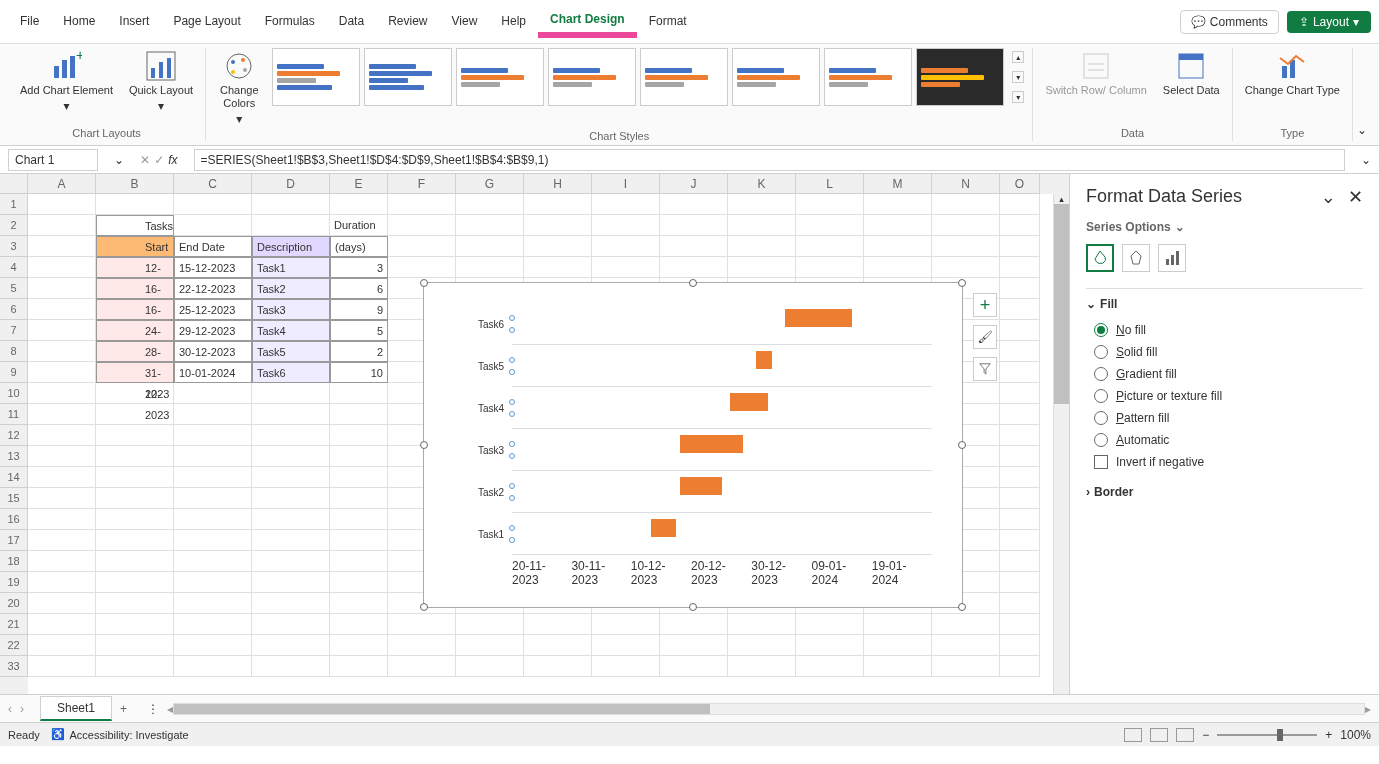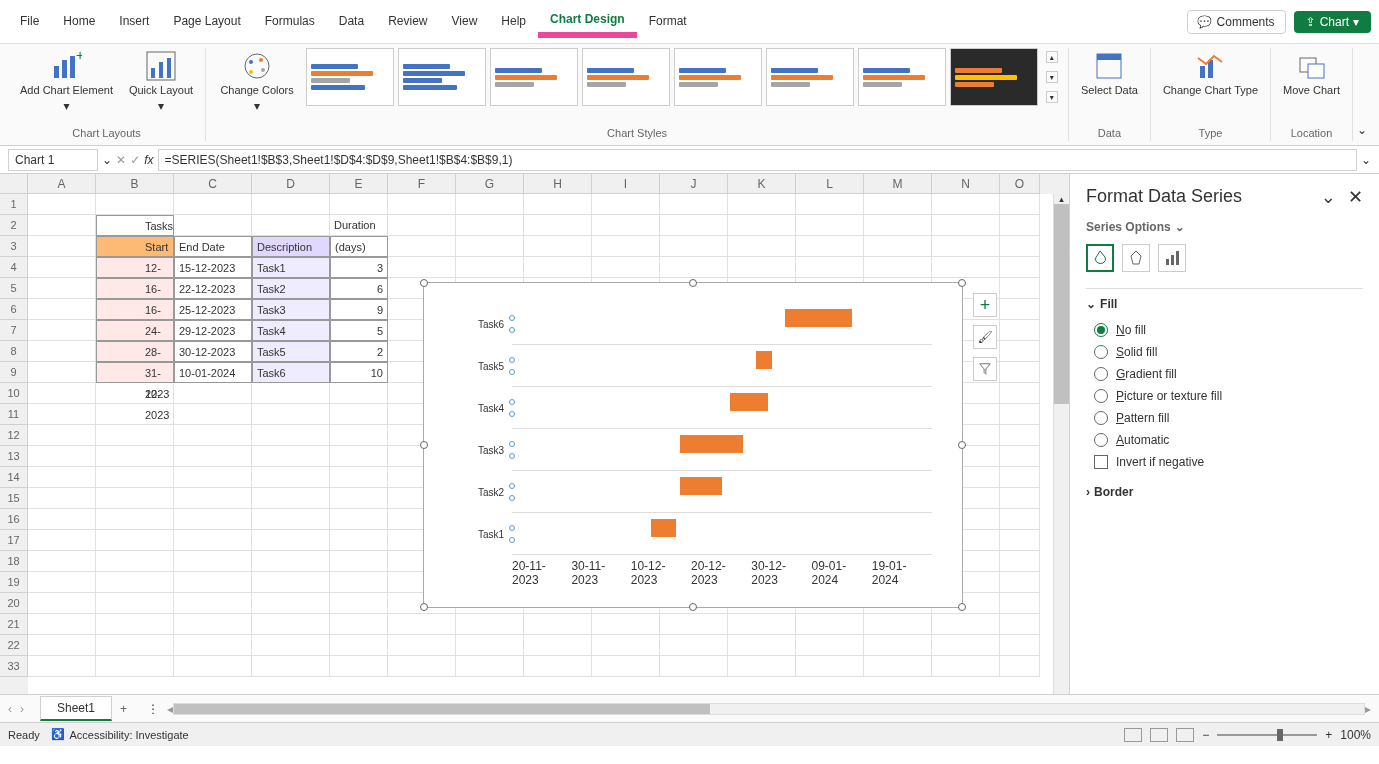--- a/index.html
+++ b/index.html
@@ -20,21 +20,21 @@
     .ribbon-btn { display: flex; flex-direction: column; align-items: center; gap: 2px; cursor: pointer; padding: 2px 4px; text-align: center; }
     .ribbon-btn-label { font-size: 11px; line-height: 1.2; }
     .ribbon-icon { width: 32px; height: 32px; }
     .chart-styles { display: flex; gap: 4px; flex: 1; align-items: center; }
     .chart-style { width: 88px; height: 58px; border: 1px solid #ccc; background: #fff; cursor: pointer; display: flex; flex-direction: column; justify-content: center; padding: 4px; gap: 2px; }
     .chart-style.dark { background: #2a2a2a; }
     .style-bar { height: 5px; border-radius: 1px; }
     .style-controls { display: flex; flex-direction: column; gap: 8px; margin-left: 4px; }
     .style-arrow { width: 12px; height: 12px; border: 1px solid #ccc; display: flex; align-items: center; justify-content: center; font-size: 8px; cursor: pointer; }
     
-    .formula-bar { display: flex; align-items: center; padding: 4px 8px; border-bottom: 1px solid #d0d0d0; height: 28px; gap: 4px; background: #fff; }
+    .formula-bar { display: flex; align-items: center; padding: 4px 8px; border-bottom: 1px solid #d0d0d0; height: 28px; gap: 16px; background: #fff; }
     .name-box { width: 90px; border: 1px solid #d0d0d0; padding: 2px 6px; height: 22px; display: flex; align-items: center; }
     .fx-controls { display: flex; gap: 4px; align-items: center; }
     .formula-input { flex: 1; border: 1px solid #d0d0d0; padding: 2px 6px; height: 22px; display: flex; align-items: center; }
     
     .main-area { display: flex; height: 520px; }
     
     .spreadsheet-area { flex: 1; display: flex; flex-direction: column; position: relative; }
     .col-headers { display: flex; background: #f0f0f0; }
     .corner-cell { width: 28px; height: 20px; border-right: 1px solid #d0d0d0; border-bottom: 1px solid #d0d0d0; }
     .col-header { width: 68px; height: 20px; border-right: 1px solid #d0d0d0; border-bottom: 1px solid #d0d0d0; text-align: center; line-height: 20px; color: #666; }
@@ -121,21 +121,21 @@
   <div class="menu-item">Help</div>
   <div class="menu-item active">Chart Design</div>
   <div class="menu-item">Format</div>
   <div class="menu-spacer"></div>
   <div class="comments-btn">
     <span>💬</span>
     <span>Comments</span>
   </div>
   <div class="share-btn">
     <span>⇪</span>
-    <span>Chart</span>
+    <span>Layout</span>
     <span>▾</span>
   </div>
 </div>
 
 <div class="ribbon">
   <div class="ribbon-group">
     <div class="ribbon-group-content">
       <div class="ribbon-btn">
         <svg class="ribbon-icon" viewBox="0 0 32 32">
             <rect x="4" y="16" width="5" height="12" fill="#4472c4"></rect>
@@ -221,20 +221,27 @@
           <div class="style-arrow">▾</div>
           <div class="style-arrow">▾</div>
         </div>
       </div>
     </div>
     <div class="ribbon-group-label">Chart Styles</div>
   </div>
 
   <div class="ribbon-group">
     <div class="ribbon-group-content">
+      <div class="ribbon-btn" style="opacity:0.5">
+        <svg class="ribbon-icon" viewBox="0 0 32 32">
+            <rect x="4" y="4" width="24" height="24" fill="none" stroke="#999"></rect>
+            <path d="M8 14 L24 14 M8 20 L24 20" stroke="#999"></path>
+          </svg>
+        <div class="ribbon-btn-label">Switch Row/ Column</div>
+      </div>
       <div class="ribbon-btn">
         <svg class="ribbon-icon" viewBox="0 0 32 32">
             <rect x="4" y="4" width="24" height="24" fill="none" stroke="#4472c4"></rect>
             <rect x="4" y="4" width="24" height="6" fill="#4472c4"></rect>
           </svg>
         <div class="ribbon-btn-label">Select Data</div>
       </div>
     </div>
     <div class="ribbon-group-label">Data</div>
   </div>
@@ -246,32 +253,20 @@
             <rect x="6" y="16" width="5" height="12" fill="#4472c4"></rect>
             <rect x="14" y="10" width="5" height="18" fill="#4472c4"></rect>
             <path d="M4 8 L12 14 L20 6 L28 12" stroke="#ed7d31" stroke-width="2" fill="none"></path>
           </svg>
         <div class="ribbon-btn-label">Change Chart Type</div>
       </div>
     </div>
     <div class="ribbon-group-label">Type</div>
   </div>
 
-  <div class="ribbon-group">
-    <div class="ribbon-group-content">
-      <div class="ribbon-btn">
-        <svg class="ribbon-icon" viewBox="0 0 32 32">
-            <rect x="4" y="8" width="16" height="14" fill="none" stroke="#666"></rect>
-            <rect x="12" y="14" width="16" height="14" fill="#fff" stroke="#4472c4"></rect>
-          </svg>
-        <div class="ribbon-btn-label">Move Chart</div>
-      </div>
-    </div>
-    <div class="ribbon-group-label">Location</div>
-  </div>
   <div style="display:flex;align-items:flex-end;padding:4px">
       <span>⌄</span>
     </div>
 </div>
 
 <div class="formula-bar">
   <div class="name-box">Chart 1</div>
   <span>⌄</span>
   <div class="fx-controls">
     <span style="color:#999">✕</span>

